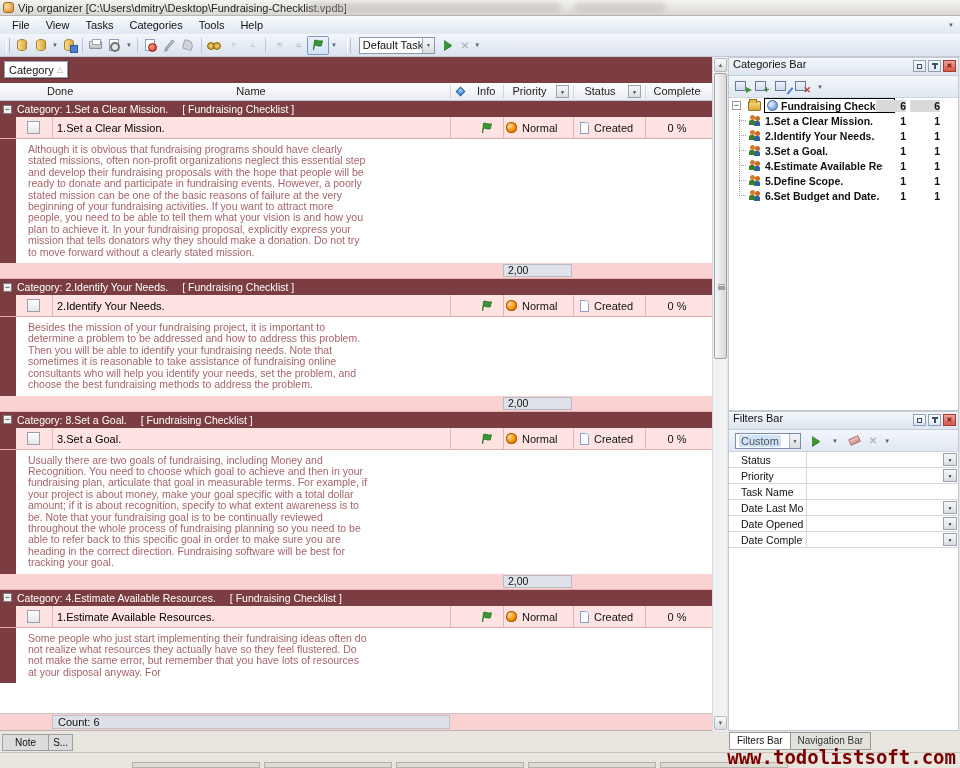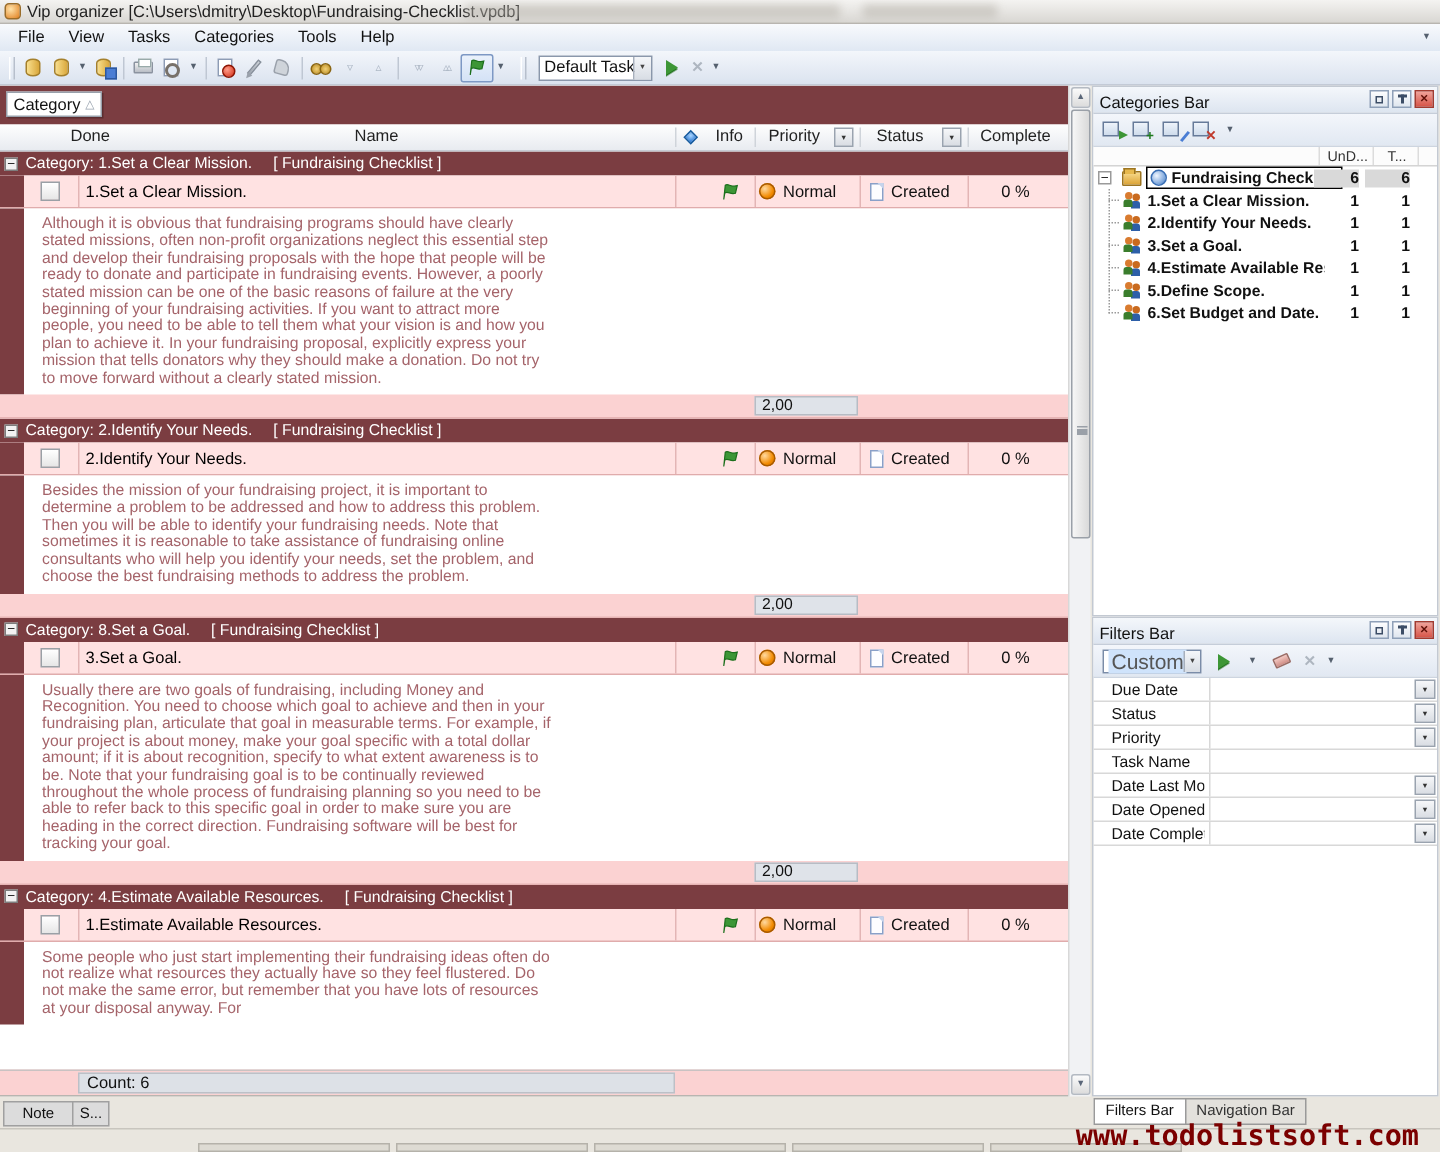--- a/index.html
+++ b/index.html
@@ -99,21 +99,21 @@
   .sb-btn{position:absolute;left:1px;width:13px;height:14px;background:linear-gradient(#fbfbfb,#dcdcdc);
     border:1px solid #b4bac2;border-radius:2px;font-size:6px;color:#5a6678;display:flex;align-items:center;justify-content:center}
   .sb-thumb{position:absolute;left:1px;top:16px;width:13px;height:286px;border:1px solid #9aa0a8;border-radius:2px;
     background:linear-gradient(90deg,#f7f7f7,#d9d9d9)}
   .sb-thumb::after{content:"";position:absolute;left:3px;top:210px;width:7px;height:1px;
     box-shadow:0 2px 0 #9aa0a8,0 4px 0 #9aa0a8,0 0 0 #9aa0a8;border-top:1px solid #9aa0a8}
 
   
   .panel{position:absolute;left:728px;width:231px;background:#fff;border:1px solid #c3c9d2}
   .panel-title{height:18px;background:linear-gradient(#f4f7fb,#dde5f0);border-bottom:1px solid #c5cdd9;
-    display:flex;align-items:flex-end;padding:0 4px;position:relative;font-size:11px}
+    display:flex;align-items:flex-start;padding:0 4px;position:relative;font-size:11px}
   .pt-btns{position:absolute;right:2px;top:2px;display:flex;gap:2px}
   .pbtn{width:13px;height:12px;border:1px solid #8fa0b8;background:linear-gradient(#fdfdfe,#dfe6ef);
     display:flex;align-items:center;justify-content:center;font-size:7px;color:#3c4d66}
   .pbtn .sq{width:5px;height:5px;border:1px solid #3c4d66}
   .pbtn .pin{width:2px;height:6px;background:#3c4d66;position:relative}
   .pbtn .pin::before{content:"";position:absolute;left:-2px;top:0;width:6px;height:2px;background:#3c4d66}
   .pbtn.red{background:linear-gradient(#f0a39a,#d65448);border-color:#a23b30;color:#5d0e06;font-weight:bold}
   .panel-toolbar{height:22px;background:linear-gradient(#f3f6fb,#e1e8f2);border-bottom:1px solid #cdd5e0;
     display:flex;align-items:center;padding-left:6px;gap:5px}
   .mini{width:15px;height:13px;position:relative;display:inline-block}
@@ -141,35 +141,35 @@
   .ppl::before{content:"";position:absolute;left:1px;top:0;width:5px;height:5px;border-radius:50%;background:#d97b2f;box-shadow:5px 1px 0 #c96a1e}
   .ppl::after{content:"";position:absolute;left:0;top:5px;width:6px;height:5px;border-radius:2px 2px 0 0;background:#3a7d2c;box-shadow:5px 1px 0 #2d5fa8}
   .tree-label{font-weight:bold;white-space:nowrap;overflow:hidden;max-width:118px}
 
   .f-row{height:16px;border-bottom:1px solid #d8d8d8;position:relative;font-size:10.5px}
   .f-label{position:absolute;left:12px;top:0;line-height:16px;white-space:nowrap;overflow:hidden;width:62px}
   .f-vsep{position:absolute;left:77px;top:0;bottom:0;width:1px;background:#d8d8d8}
   .f-dd{position:absolute;right:1px;top:1px;width:14px;height:13px;background:linear-gradient(#f6f7f9,#d9dde3);
     border:1px solid #9aa3af;display:flex;align-items:center;justify-content:center;font-size:5px;color:#333}
   .fcombo{width:66px;height:16px;background:#fff;border:1px solid #7a8ca8;display:flex;align-items:center;position:relative;padding-left:3px}
-  .fcombo .sel{background:#cfe3fb;color:#555;padding:0 2px;font-size:14px}
+  .fcombo .sel{background:#cfe3fb;color:#555;padding:0 2px;font-size:11px}
   .fcombo .dd{position:absolute;right:0;top:0;width:11px;height:14px;background:linear-gradient(#f4f6f9,#d8dde4);
     border-left:1px solid #a7b0bd;display:flex;align-items:center;justify-content:center;font-size:5px;color:#444}
   .eraser{width:11px;height:7px;background:linear-gradient(#f3c8c2,#cf8d85);border:1px solid #9a6a63;transform:rotate(-25deg);border-radius:1px}
 
   
   .ptabs{position:absolute;left:729px;top:732px;display:flex;font-size:10px;z-index:6}
   .ptab{height:18px;line-height:16px;padding:0 7px;border:1px solid #9a9a9a;background:#fff;margin-right:-1px}
   .ptab.inactive{background:#e3e1dc;color:#333}
   .ntabs{position:absolute;left:2px;top:734px;display:flex;font-size:10px;z-index:6}
   .ntab{height:17px;line-height:15px;padding:0 12px;border:1px solid #a0a0a0;background:#dcdcdc;margin-right:-1px}
   .ntab.small{padding:0 4px}
   .statusbar{position:absolute;left:0;top:752px;width:960px;height:16px;background:#e9e6df;border-top:1px solid #c8c5be}
   .tb-box{position:absolute;top:762px;height:6px;width:128px;border:1px solid #b5b2aa;background:#dedbd3;z-index:2}
-  .watermark{position:absolute;right:14px;top:746px;z-index:10;font-family:"DejaVu Sans Mono",monospace;
+  .watermark{position:absolute;right:4px;top:746px;z-index:10;font-family:"DejaVu Sans Mono",monospace;
     font-weight:bold;font-size:19px;color:#7b0000;letter-spacing:0}
 </style>
 </head>
 <body>
 
 <div class="titlebar">
   <span class="appicon"></span>
   <span>Vip organizer [C:\Users\dmitry\Desktop\Fundraising-Checklist.vpdb]</span>
   <span class="blurblob" style="left:310px;width:250px"></span>
   <span class="blurblob" style="left:575px;width:90px"></span>
@@ -439,27 +439,20 @@
     <span class="mini">
         <span class="box"></span>
         <span class="pen"></span>
       </span>
     <span class="mini">
         <span class="box"></span>
         <span class="redx">✕</span>
       </span>
     <span class="caret">▼</span>
   </div>
-  <div class="tree-head">
-    <span style="position:absolute;left:156px;top:1px">UnD...</span>
-    <span style="position:absolute;left:196px;top:1px">T...</span>
-    <span class="vsep" style="left:150px"></span>
-      <span class="vsep" style="left:186px"></span>
-      <span class="vsep" style="left:216px"></span>
-  </div>
   <div class="tree" id="cat-tree">
     <div class="tree-vline"></div>
     <div class="tree-row">
       <span class="expandbox" style="background:#fff;border-color:#9a9a9a">−</span>
       <span class="folder"></span>
       <span class="root-sel">
         <span class="globe"></span>
         <span>Fundraising Checklist</span>
       </span>
       <span class="cnt c1 sel">6</span>
@@ -533,25 +526,20 @@
       </span>
     <span class="caret">▼</span>
     <span class="tbi">
         <span class="eraser"></span>
       </span>
     <span class="xgray">✕</span>
     <span class="caret">▼</span>
   </div>
   <div id="filter-rows">
       <div class="f-row">
-    <span class="f-label">Due Date</span>
-    <span class="f-vsep"></span>
-    <span class="f-dd">▼</span>
-  </div>
-      <div class="f-row">
     <span class="f-label">Status</span>
     <span class="f-vsep"></span>
     <span class="f-dd">▼</span>
   </div>
       <div class="f-row">
     <span class="f-label">Priority</span>
     <span class="f-vsep"></span>
     <span class="f-dd">▼</span>
   </div>
       <div class="f-row">

